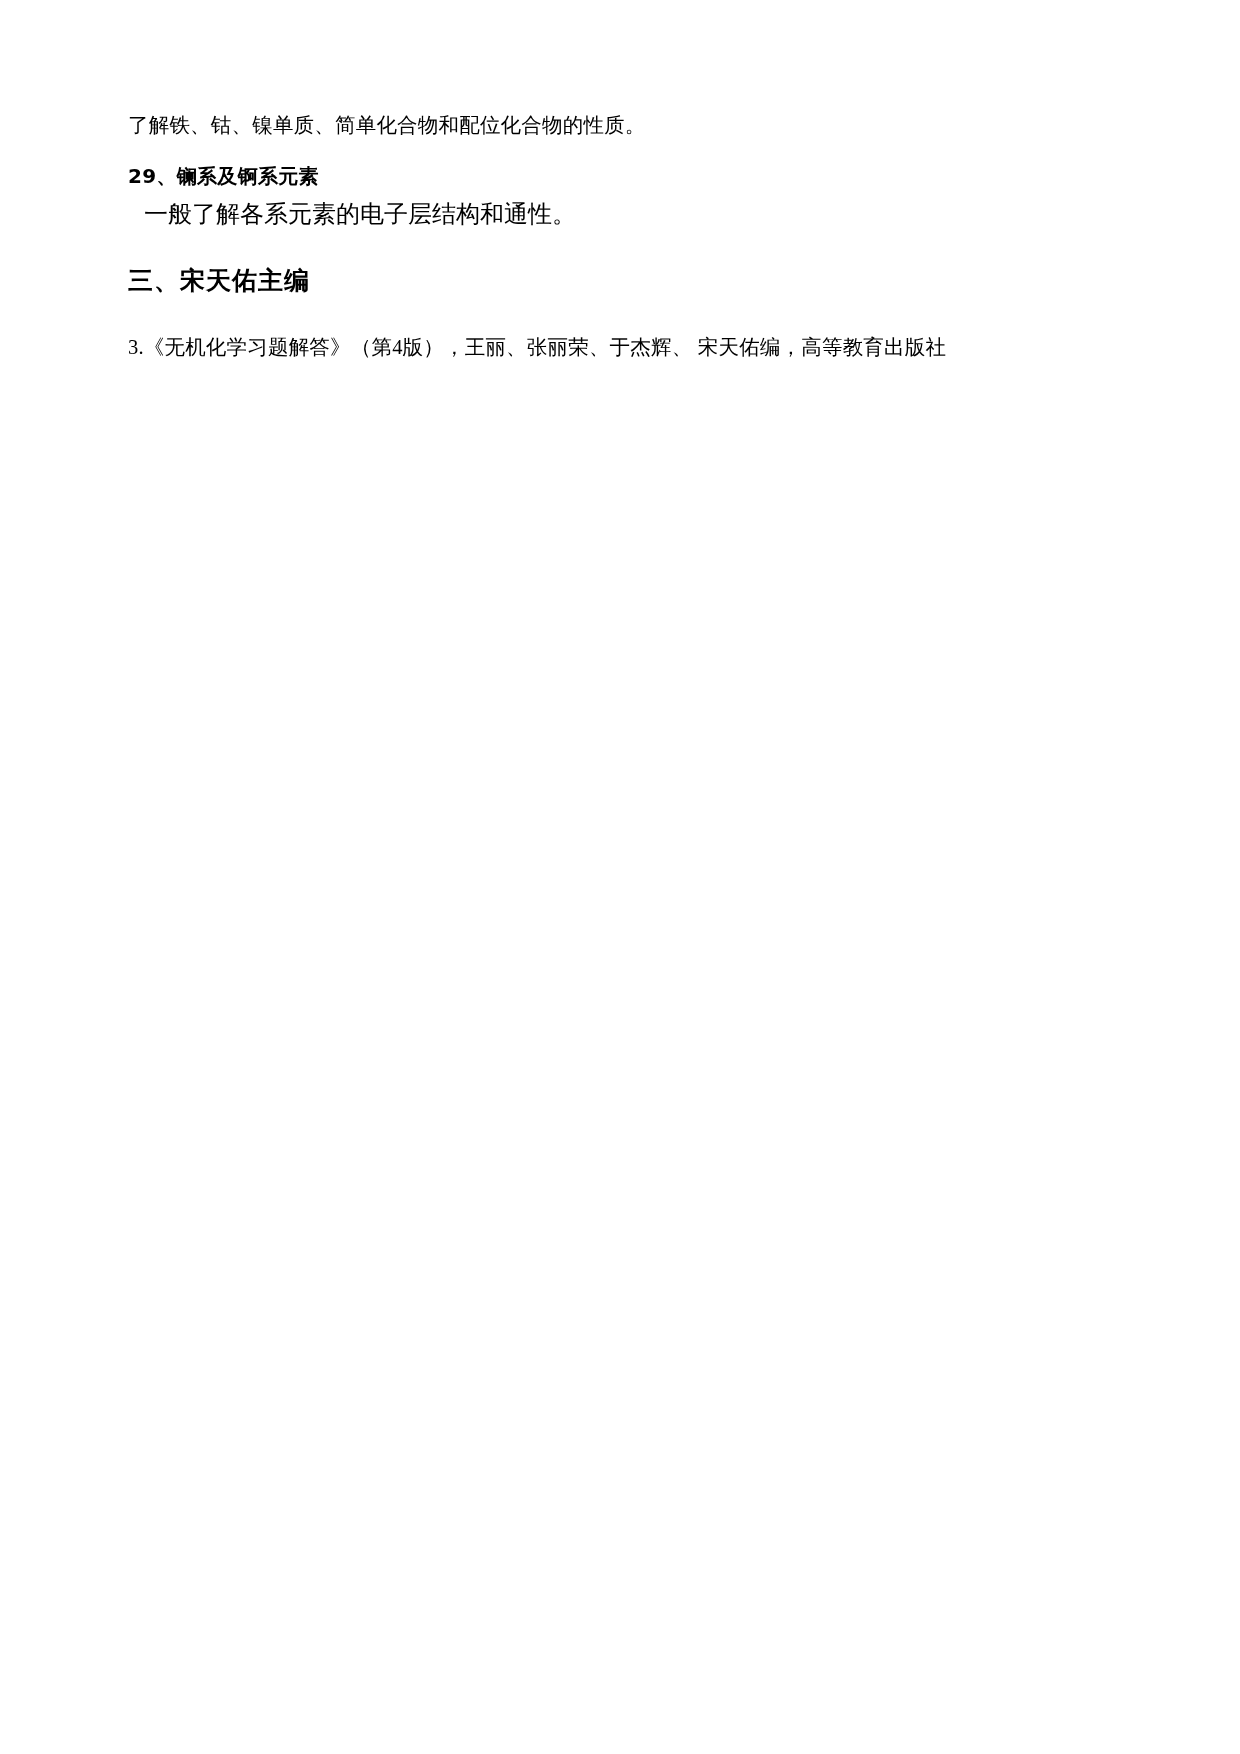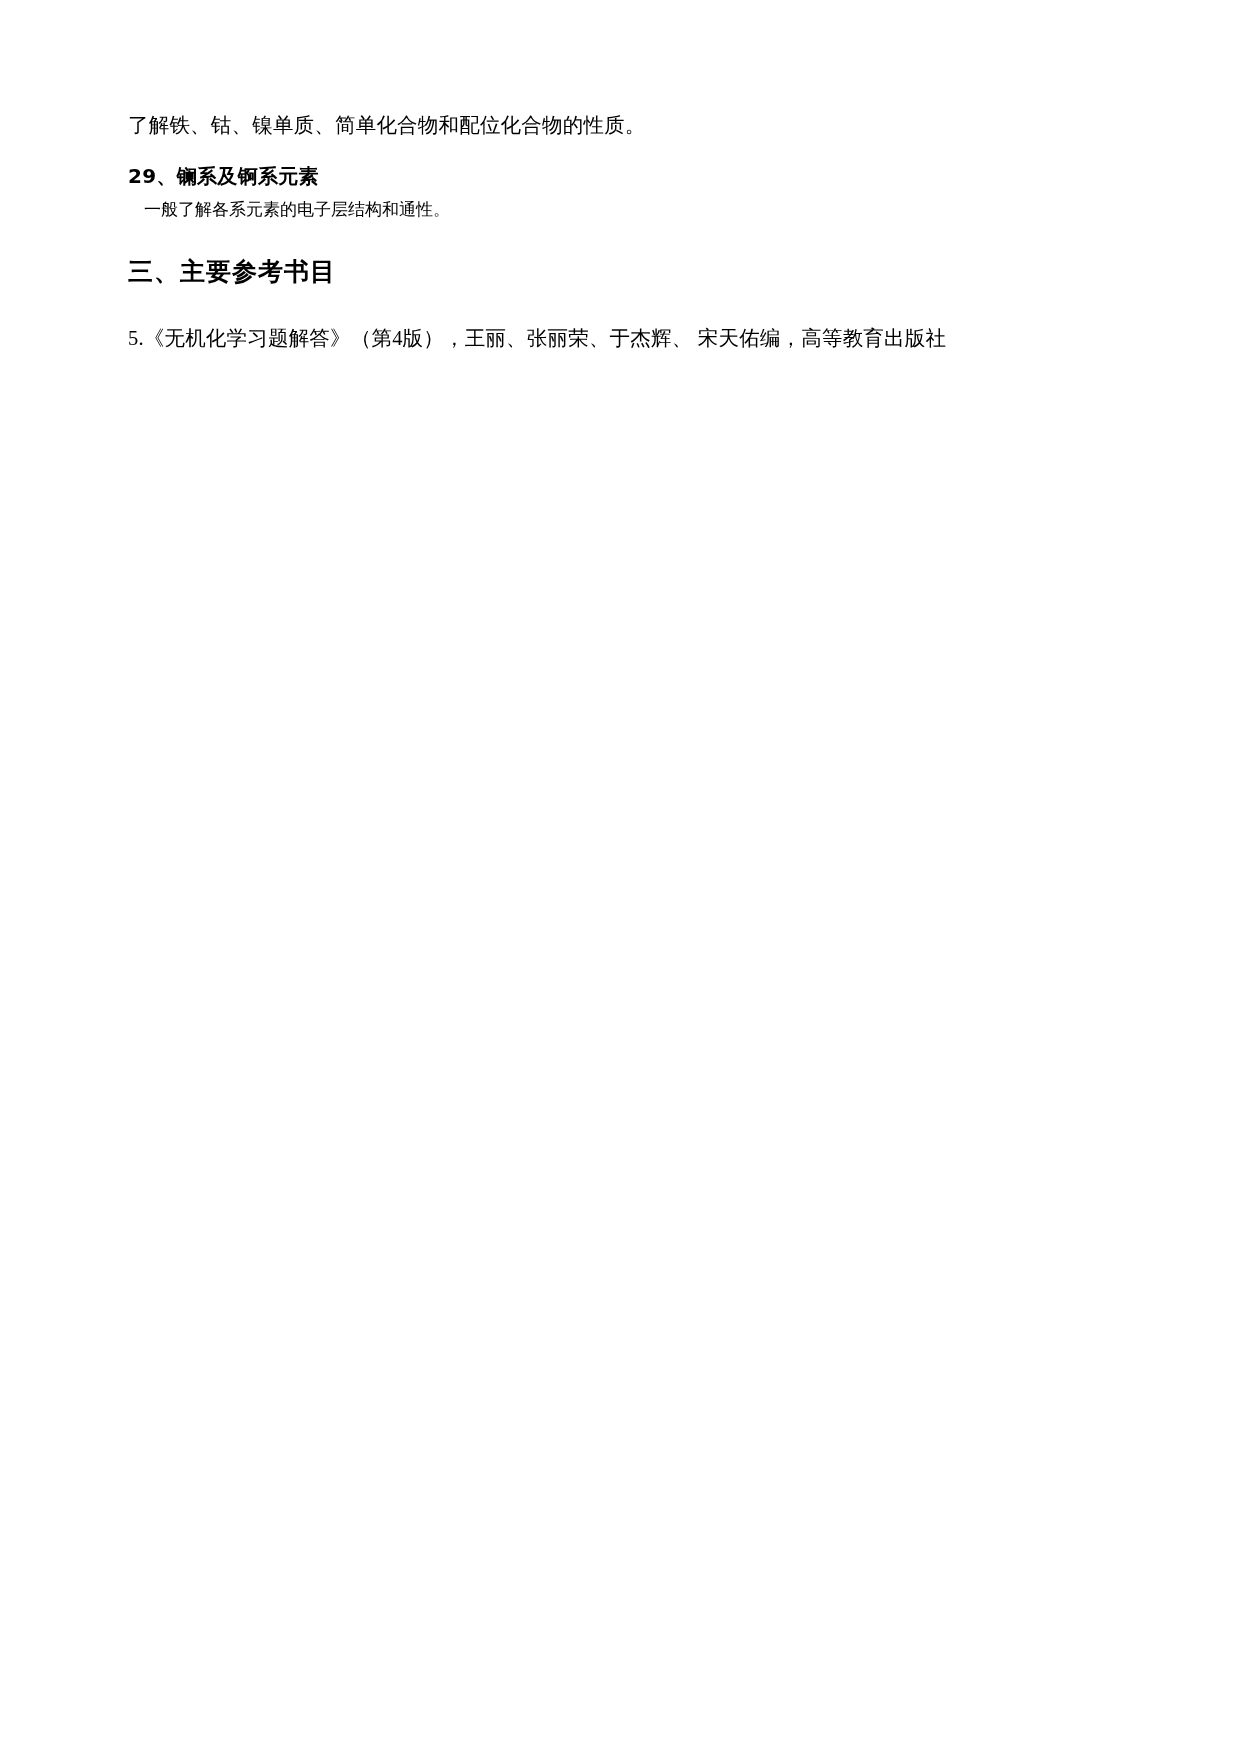--- a/index.html
+++ b/index.html
@@ -33,21 +33,21 @@
     margin-bottom: 22px;
   }
   .heading-sub {
     font-family: "DejaVu Sans", "Liberation Sans", sans-serif;
     font-size: 20px;
     font-weight: bold;
     margin: 0 0 8px 0;
     letter-spacing: 0.3px;
   }
   .sub-body {
-    font-size: 17px;
+    font-size: 24px;
     margin: 0 0 34px 0;
     padding-left: 16px;
   }
   .heading-main {
     font-family: "DejaVu Sans", "Liberation Sans", sans-serif;
     font-size: 25px;
     font-weight: bold;
     margin: 0 0 34px 0;
     letter-spacing: 1px;
   }
@@ -62,18 +62,18 @@
 <body>
 
 <div class="page">
 
   <p class="body-line first-para">了解铁、钴、镍单质、简单化合物和配位化合物的性质。</p>
 
   <h3 class="heading-sub">29、镧系及锕系元素</h3>
 
   <p class="sub-body">一般了解各系元素的电子层结构和通性。</p>
 
-  <h2 class="heading-main">三、主要参考书目</h2>
+  <h2 class="heading-main">三、宋天佑主编</h2>
 
 
-  <p class="ref-item">5.《无机化学习题解答》（第4版），王丽、张丽荣、于杰辉、 宋天佑编，高等教育出版社</p>
+  <p class="ref-item">3.《无机化学习题解答》（第4版），王丽、张丽荣、于杰辉、 宋天佑编，高等教育出版社</p>
 
 </div>
 
 </body></html>

